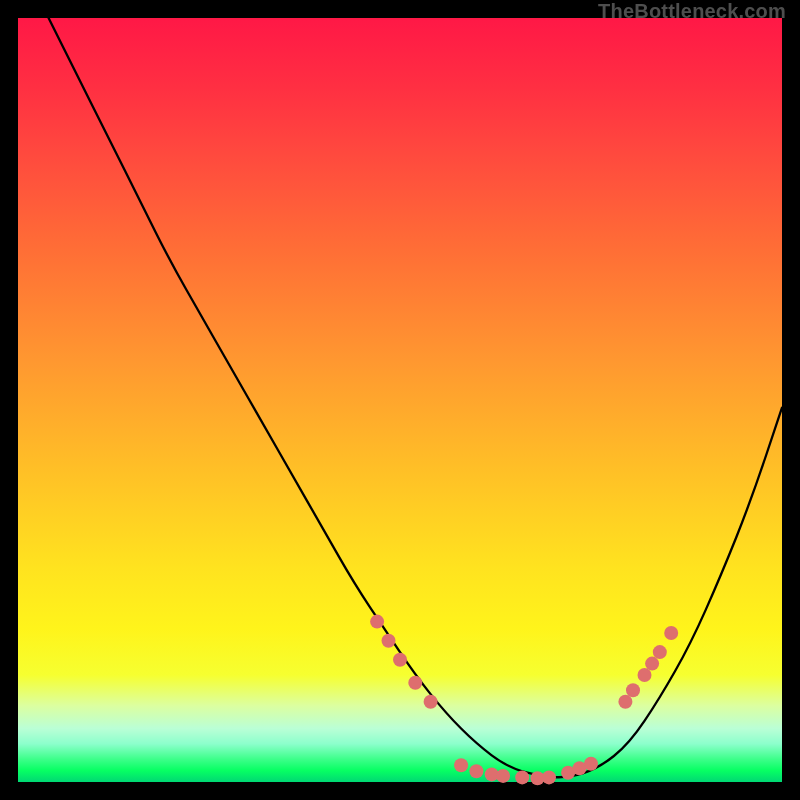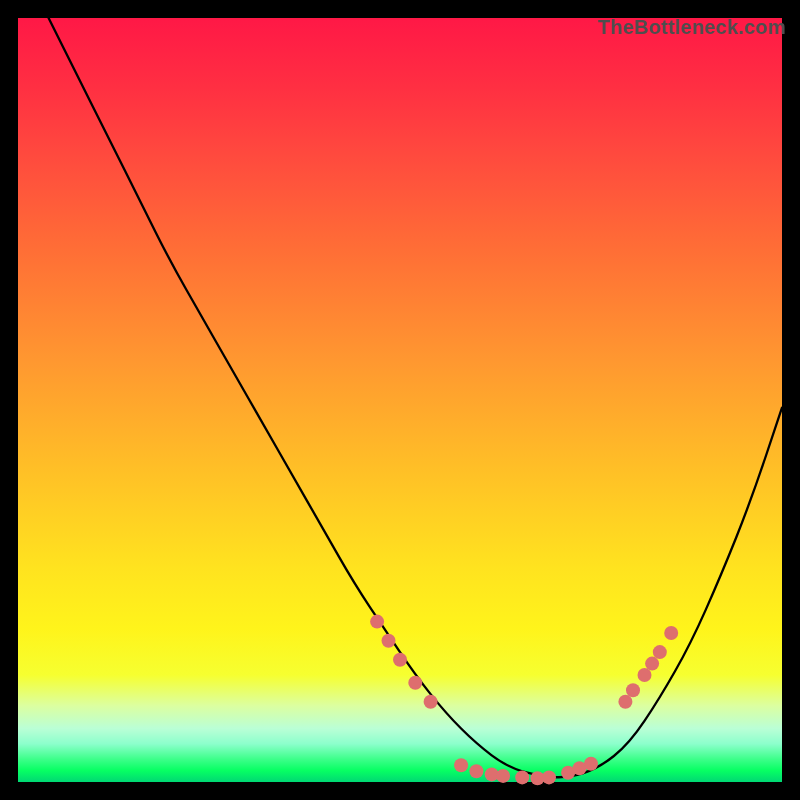--- a/index.html
+++ b/index.html
@@ -37,21 +37,21 @@
       #dcffa0 90%,
       #baffd6 93%,
       #8cffcc 95%,
       #3dff8a 97%,
       #07ff63 98.5%,
       #00d874 100%
     );
   }
   .watermark {
     position: absolute;
-    top: 16px;
+    top: 0px;
     right: 14px;
     font-family: Arial, Helvetica, sans-serif;
     font-size: 20px;
     font-weight: 600;
     color: #4e4e4e;
     letter-spacing: 0.2px;
     user-select: none;
   }
   svg.curve-layer {
     position: absolute;

